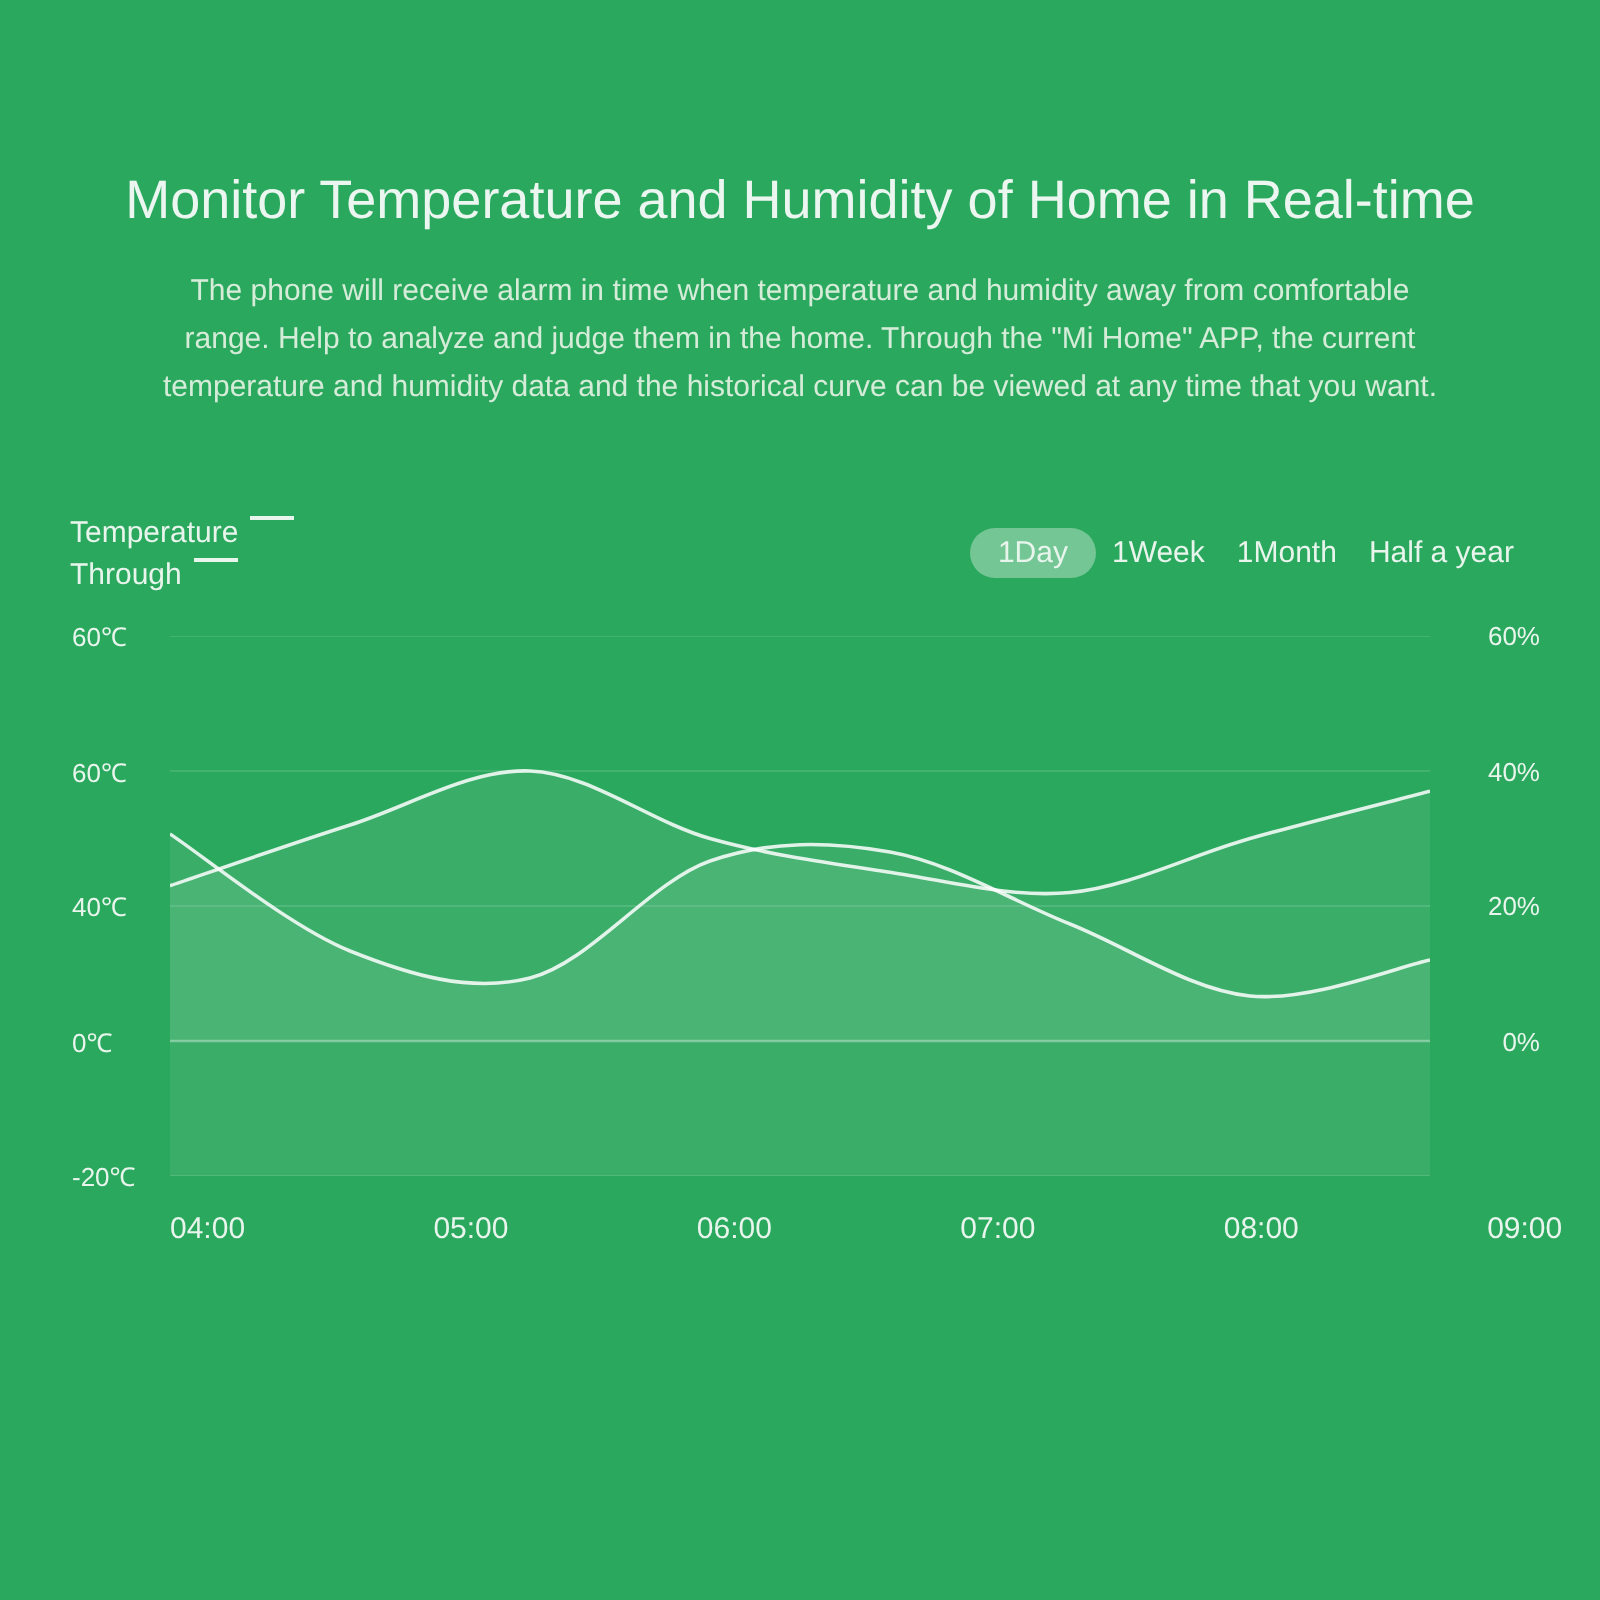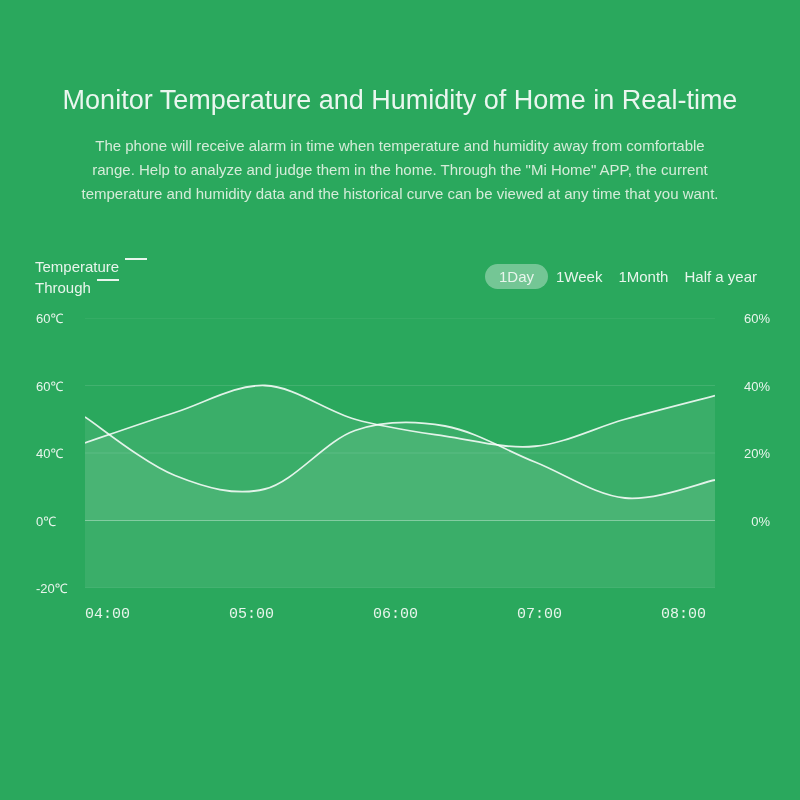--- a/index.html
+++ b/index.html
@@ -122,21 +122,21 @@
     position: absolute;
     left: 55px;
     right: 55px;
     bottom: 12px;
     display: flex;
     justify-content: space-between;
     font-size: 15px;
     color: #e8f5ec;
   }
   .x-tick { text-align: center; width: 1px; white-space: nowrap; transform: translateX(-50%); position: relative; }
-  .x-row { position: relative; width: 100%; height: 20px; font-family: Liberation Mono, monospace; }
+  .x-row { position: relative; width: 100%; height: 20px; }
 </style>
 </head>
 <body>
 
 <div class="container">
   <h1 class="title">Monitor Temperature and Humidity of Home in Real-time</h1>
   <p class="description">The phone will receive alarm in time when temperature and humidity away from comfortable range. Help to analyze and judge them in the home. Through the "Mi Home" APP, the current temperature and humidity data and the historical curve can be viewed at any time that you want.</p>
 
   <div class="controls-row">
     <div class="legend">

